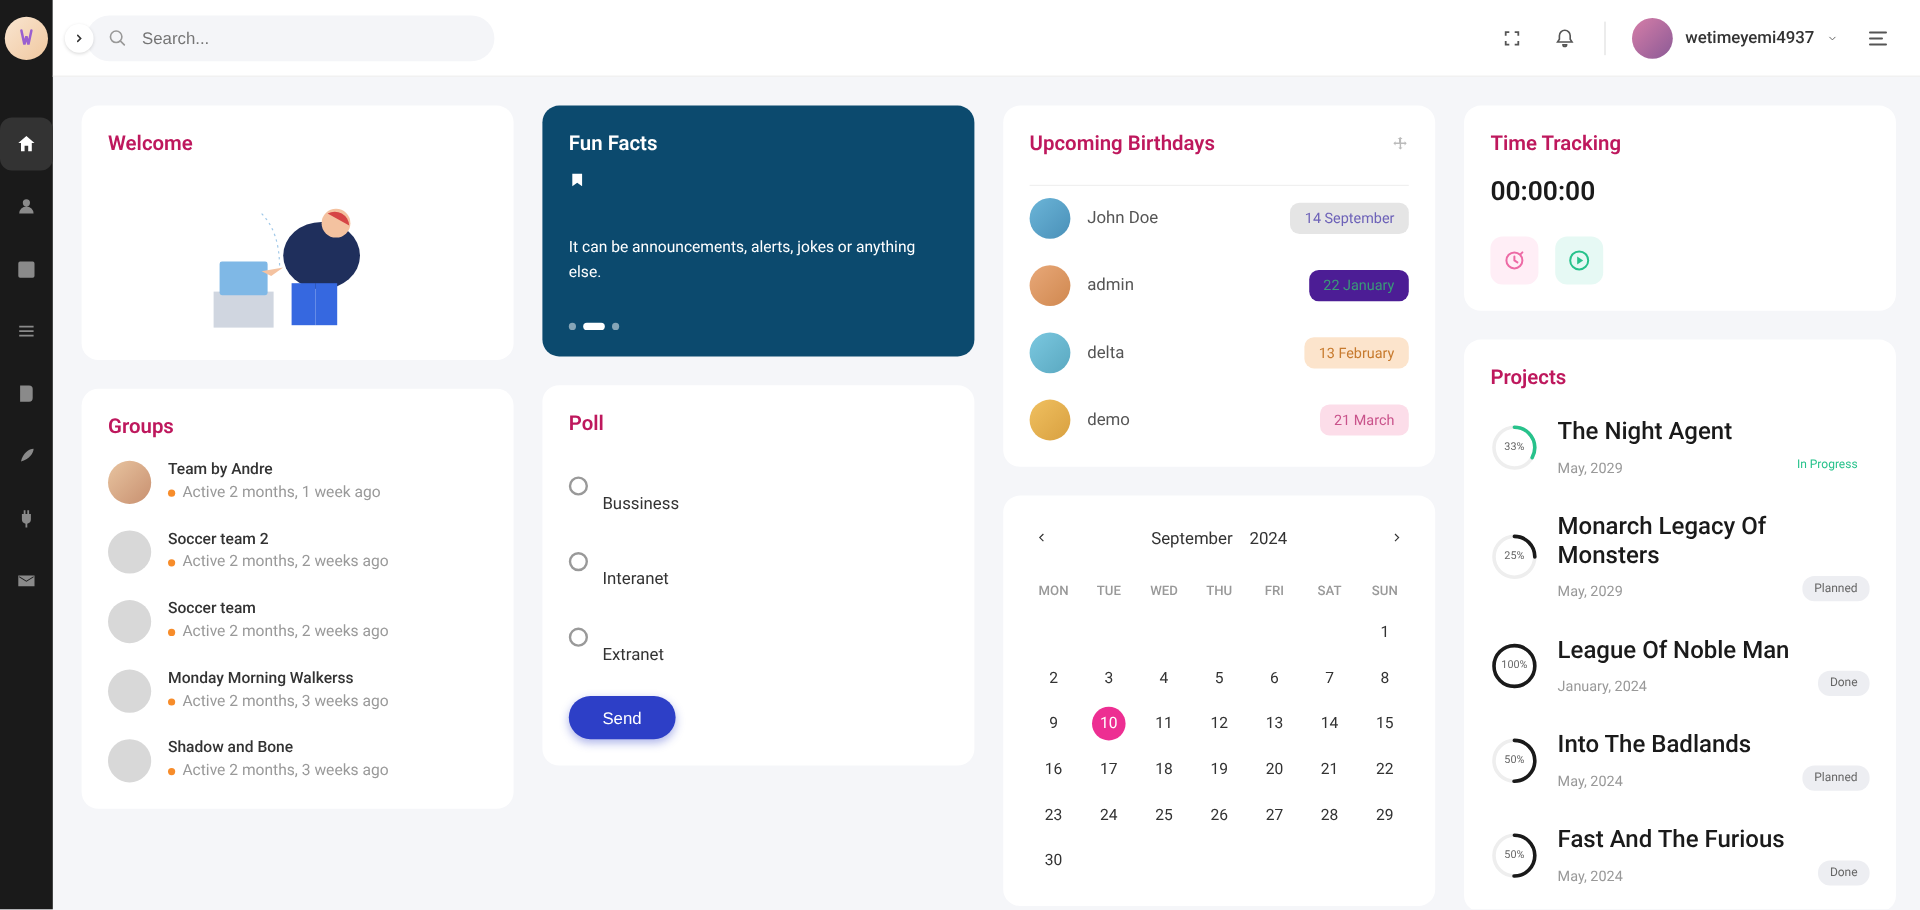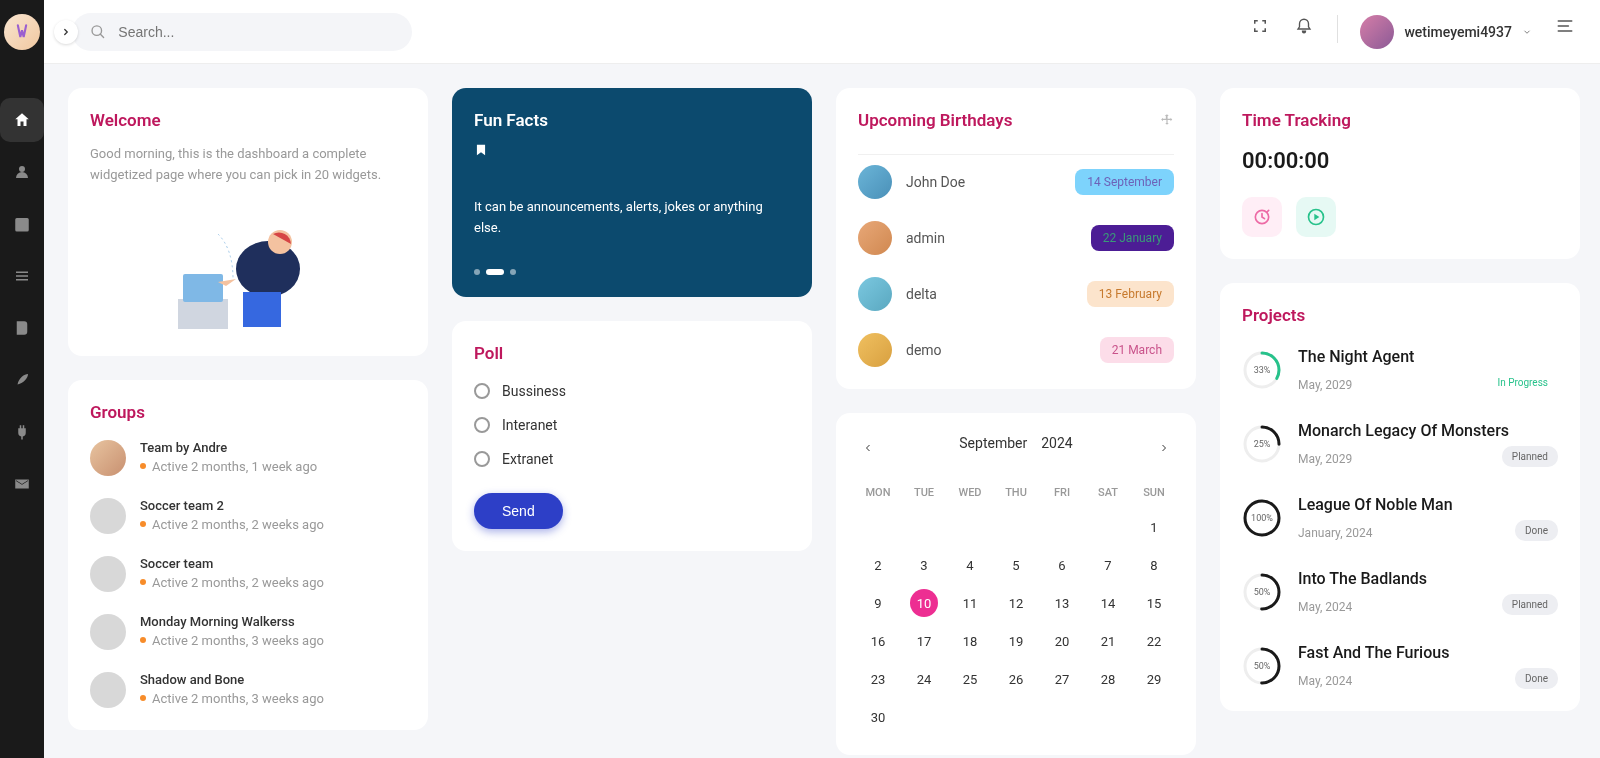--- a/index.html
+++ b/index.html
@@ -11,21 +11,21 @@
 .expand-btn { width:24px; height:24px; border-radius:50%; background:#fff; display:flex; align-items:center; justify-content:center; position:absolute; left:54px; top:20px; box-shadow:0 1px 3px rgba(0,0,0,.15); cursor:pointer; z-index:5;}
 .nav { margin-top: 44px; display:flex; flex-direction:column; align-items:center; gap:8px; width:100%; }
 .nav-item { width:44px; height:44px; display:flex; align-items:center; justify-content:center; border-radius:10px; cursor:pointer; }
 .nav-item.active { background:#333; }
 .nav-item svg { width:18px; height:18px; fill:#8a8a8a; }
 .nav-item.active svg { fill:#fff; }
 .main { flex:1; display:flex; flex-direction:column; position:relative; }
 .topbar { height:64px; background:#fff; display:flex; align-items:center; padding:0 28px; gap:20px; border-bottom:1px solid #eee; }
 .search-wrap { display:flex; align-items:center; background:#f4f5f8; border-radius:30px; padding:10px 18px; width:340px; gap:12px; }
 .search-wrap input { border:none; background:transparent; outline:none; font-size:14px; width:100%; color:#333; }
-.top-right { margin-left:auto; display:flex; align-items:flex-start; gap:22px; }
+.top-right { margin-left:auto; display:flex; align-items:center; gap:22px; }
 .icon-btn { width:22px; height:22px; display:flex; align-items:center; justify-content:center; cursor:pointer; }
 .divider { width:1px; height:28px; background:#e0e0e0; }
 .user { display:flex; align-items:center; gap:10px; cursor:pointer; }
 .avatar { width:34px; height:34px; border-radius:50%; background:linear-gradient(135deg,#d67ea8,#8b5a96); }
 .username { font-size:14px; color:#333; font-weight:500; }
 .content { flex:1; padding:24px; display:grid; grid-template-columns: 360px 360px 360px 360px; gap:24px; overflow:hidden; }
 .card { background:#fff; border-radius:14px; padding:22px; }
 .card h3 { font-size:17px; font-weight:600; color:#be185d; }
 .col { display:flex; flex-direction:column; gap:24px; }
 
@@ -47,33 +47,33 @@
 .ff-text { font-size:13px; margin-top:36px; line-height:1.6; }
 .ff-dots { display:flex; gap:6px; margin-top:30px; }
 .ff-dot { width:6px; height:6px; background:rgba(255,255,255,.5); border-radius:3px; }
 .ff-dot.active { width:18px; background:#fff; }
 .ff-icon { margin-top:12px; }
 
 
 .poll-opts { margin-top:20px; display:flex; flex-direction:column; gap:18px; }
 .poll-opt { display:flex; align-items:center; gap:12px; cursor:pointer; }
 .radio { width:16px; height:16px; border:2px solid #999; border-radius:50%; }
-.poll-label { font-size:14px; color:#333; }
+.poll-label { font-size:14px; color:#333;margin-top:29px; }
 .send-btn { margin-top:26px; background:#2d3fc7; color:#fff; border:none; padding:10px 28px; border-radius:22px; font-size:14px; cursor:pointer; box-shadow:0 3px 8px rgba(45,63,199,.4); }
 
 
 .bday-header { display:flex; align-items:center; justify-content:space-between;gap:16px; }
 .bday-list { margin-top:24px; display:flex; flex-direction:column; gap:22px; padding-top:10px; border-top:1px solid #f0f0f0; }
 .bday-item { display:flex; align-items:center; gap:14px; }
 .bday-avatar { width:34px; height:34px; border-radius:50%; background:#ddd; flex-shrink:0; }
 .bday-name { font-size:14px; color:#555; }
 .bday-date { margin-left:auto; font-size:12px; padding:6px 12px; border-radius:8px; }
 
 
-.cal-header { display:flex; align-items:flex-start; justify-content:space-between; margin-bottom:18px; }
+.cal-header { display:flex; align-items:center; justify-content:space-between; margin-bottom:18px; }
 .cal-title { font-size:14px; color:#333; display:flex; gap:14px; }
 .cal-arrow { cursor:pointer; padding:4px; }
 .cal-grid { display:grid; grid-template-columns:repeat(7,1fr); gap:6px; text-align:center; }
 .cal-dow { font-size:11px; color:#999; font-weight:500; padding:6px 0; }
 .cal-day { font-size:13px; color:#333; padding:7px 0; cursor:pointer; border-radius:50%; width:28px; height:28px; margin:2px auto; display:flex; align-items:center; justify-content:center; }
 .cal-day.today { background:#ed2e92; color:#fff; }
 
 
 .tt-time { font-size:22px; font-weight:600; color:#1a1a1a; margin-top:18px; }
 .tt-btns { display:flex; gap:14px; margin-top:24px; }
@@ -81,21 +81,21 @@
 .tt-btn.reset { background:#ffeef6; }
 .tt-btn.play { background:#e6f9f4; }
 
 
 .proj-list { margin-top:22px; display:flex; flex-direction:column; gap:28px; }
 .proj-item { display:flex; align-items:center; gap:16px; }
 .proj-ring { width:40px; height:40px; position:relative; flex-shrink:0; }
 .proj-ring svg { transform:rotate(-90deg); }
 .proj-pct { position:absolute; top:50%; left:50%; transform:translate(-50%,-50%); font-size:9px; color:#666; }
 .proj-info { flex:1; }
-.proj-name { font-size:16px; color:#1a1a1a; font-weight:500; }
+.proj-name { font-size:20px; color:#1a1a1a; font-weight:500; }
 .proj-date { font-size:12px; color:#999; margin-top:4px; }
 .proj-status { font-size:10px; padding:5px 10px; border-radius:10px; }
 </style>
 </head>
 <body>
 
 <div class="app">
   <div class="sidebar">
     <div class="logo">
       <svg viewBox="0 0 24 24">
@@ -185,21 +185,20 @@
             </svg>
           </div>
       </div>
     </div>
 
     <div class="content">
 
       <div class="col">
         <div class="card">
           <h3>Welcome</h3>
-          <p class="welcome-text">Good morning, this is the dashboard a complete widgetized page where you can pick in 20 widgets.</p>
           <div class="illus">
             <svg width="180" height="130" viewBox="0 0 180 130">
               <rect x="20" y="95" width="50" height="30" fill="#d0d6e0"></rect>
               <rect x="25" y="70" width="40" height="28" fill="#7fb8e6" rx="2"></rect>
               <ellipse cx="110" cy="65" rx="32" ry="28" fill="#1f2f5c"></ellipse>
               <circle cx="122" cy="38" r="12" fill="#f4c2a0"></circle>
               <path d="M115 30 a12 12 0 0 1 18 10" fill="#d64545"></path>
               <rect x="85" y="88" width="20" height="35" fill="#3668e0"></rect>
               <rect x="105" y="88" width="18" height="35" fill="#3668e0"></rect>
               <path d="M60 30 Q75 45 75 75" stroke="#a0c8e8" stroke-width="1" fill="none" stroke-dasharray="2 3"></path>
@@ -289,21 +288,21 @@
           <div class="bday-header">
             <h3>Upcoming Birthdays</h3>
             <svg width="14" height="14" viewBox="0 0 24 24" style="cursor:move">
                 <path d="M12 2l3 3h-2v5h5V8l3 3-3 3v-2h-5v5h2l-3 3-3-3h2v-5H5v2l-3-3 3-3v2h5V5H8z" fill="#bbb"></path>
               </svg>
           </div>
           <div class="bday-list" id="bday-list">
               <div class="bday-item">
                 <div class="bday-avatar" style="background:linear-gradient(135deg,#6bb5d8,#4a90b8)"></div>
                 <span class="bday-name">John Doe</span>
-                <span class="bday-date" style="background:#7dd3fc;color:#6d62b8">14 September</span>
+                <span class="bday-date" style="background:#e5e5e5;color:#6d62b8">14 September</span>
               </div>
               <div class="bday-item">
                 <div class="bday-avatar" style="background:linear-gradient(135deg,#e8a878,#d08850)"></div>
                 <span class="bday-name">admin</span>
                 <span class="bday-date" style="background:#4c1d95;color:#3a9a78">22 January</span>
               </div>
               <div class="bday-item">
                 <div class="bday-avatar" style="background:linear-gradient(135deg,#7bc8e0,#5aa8c0)"></div>
                 <span class="bday-name">delta</span>
                 <span class="bday-date" style="background:#fce4cc;color:#c77a2e">13 February</span>

